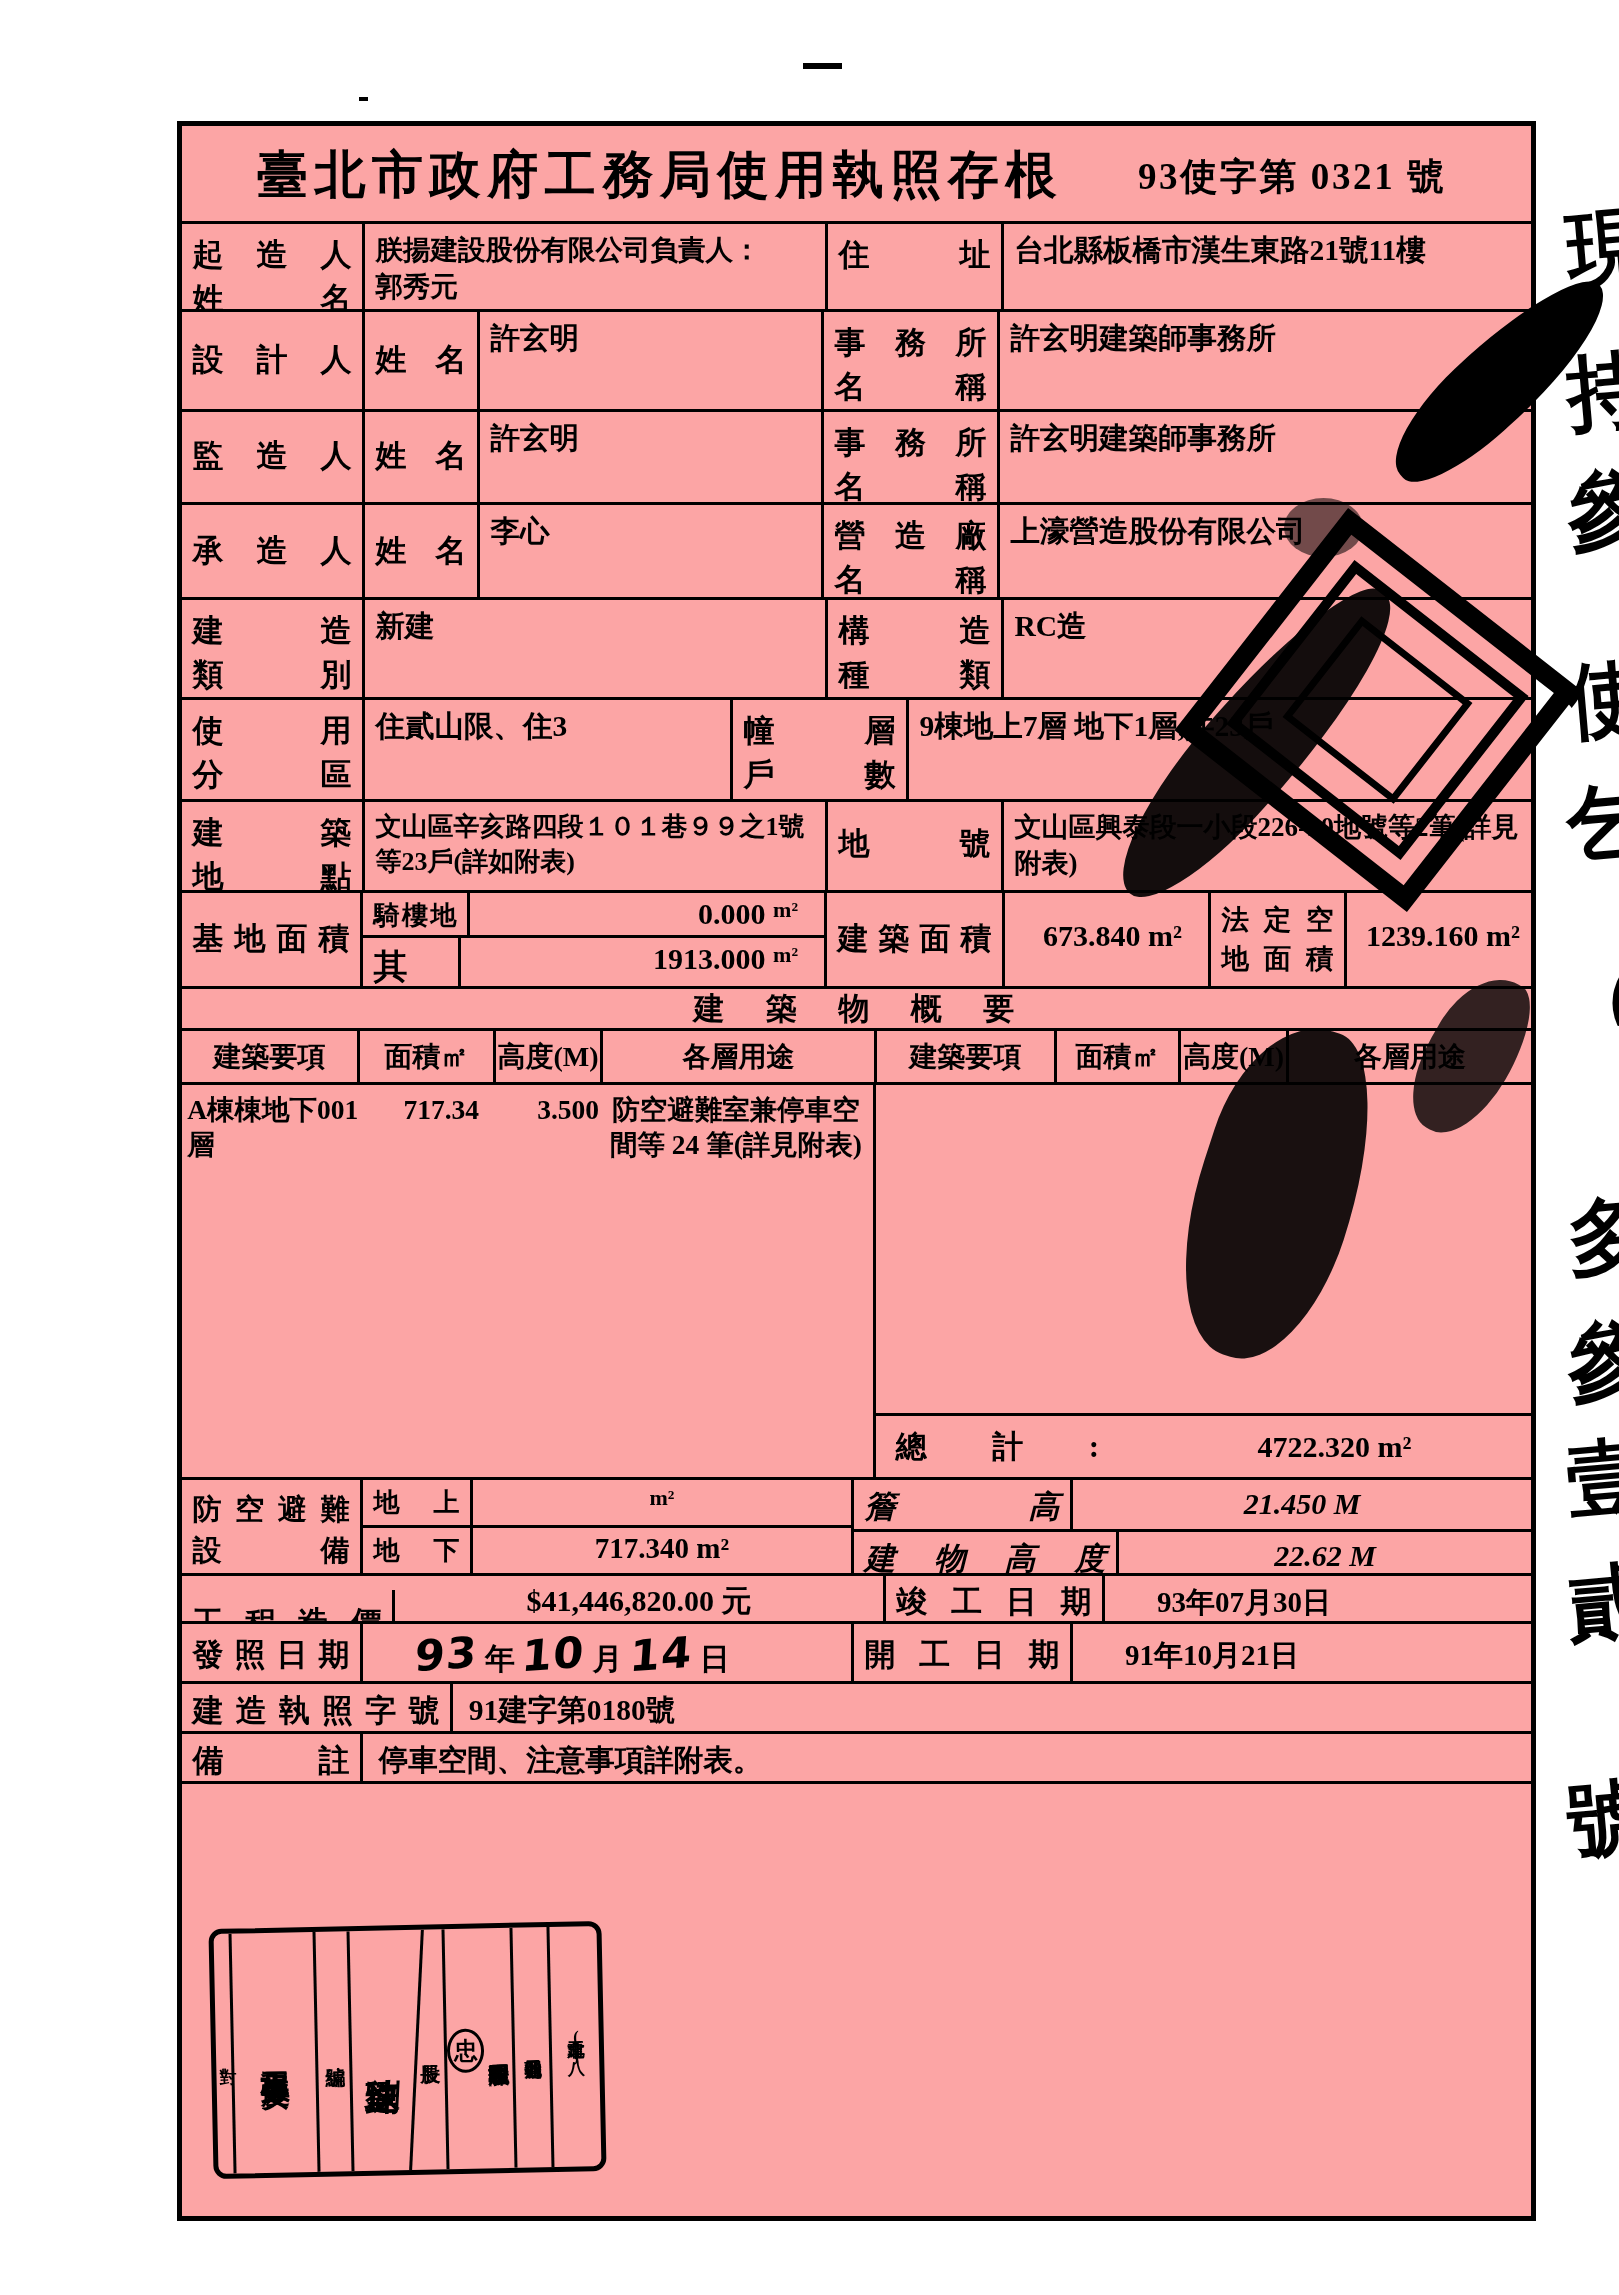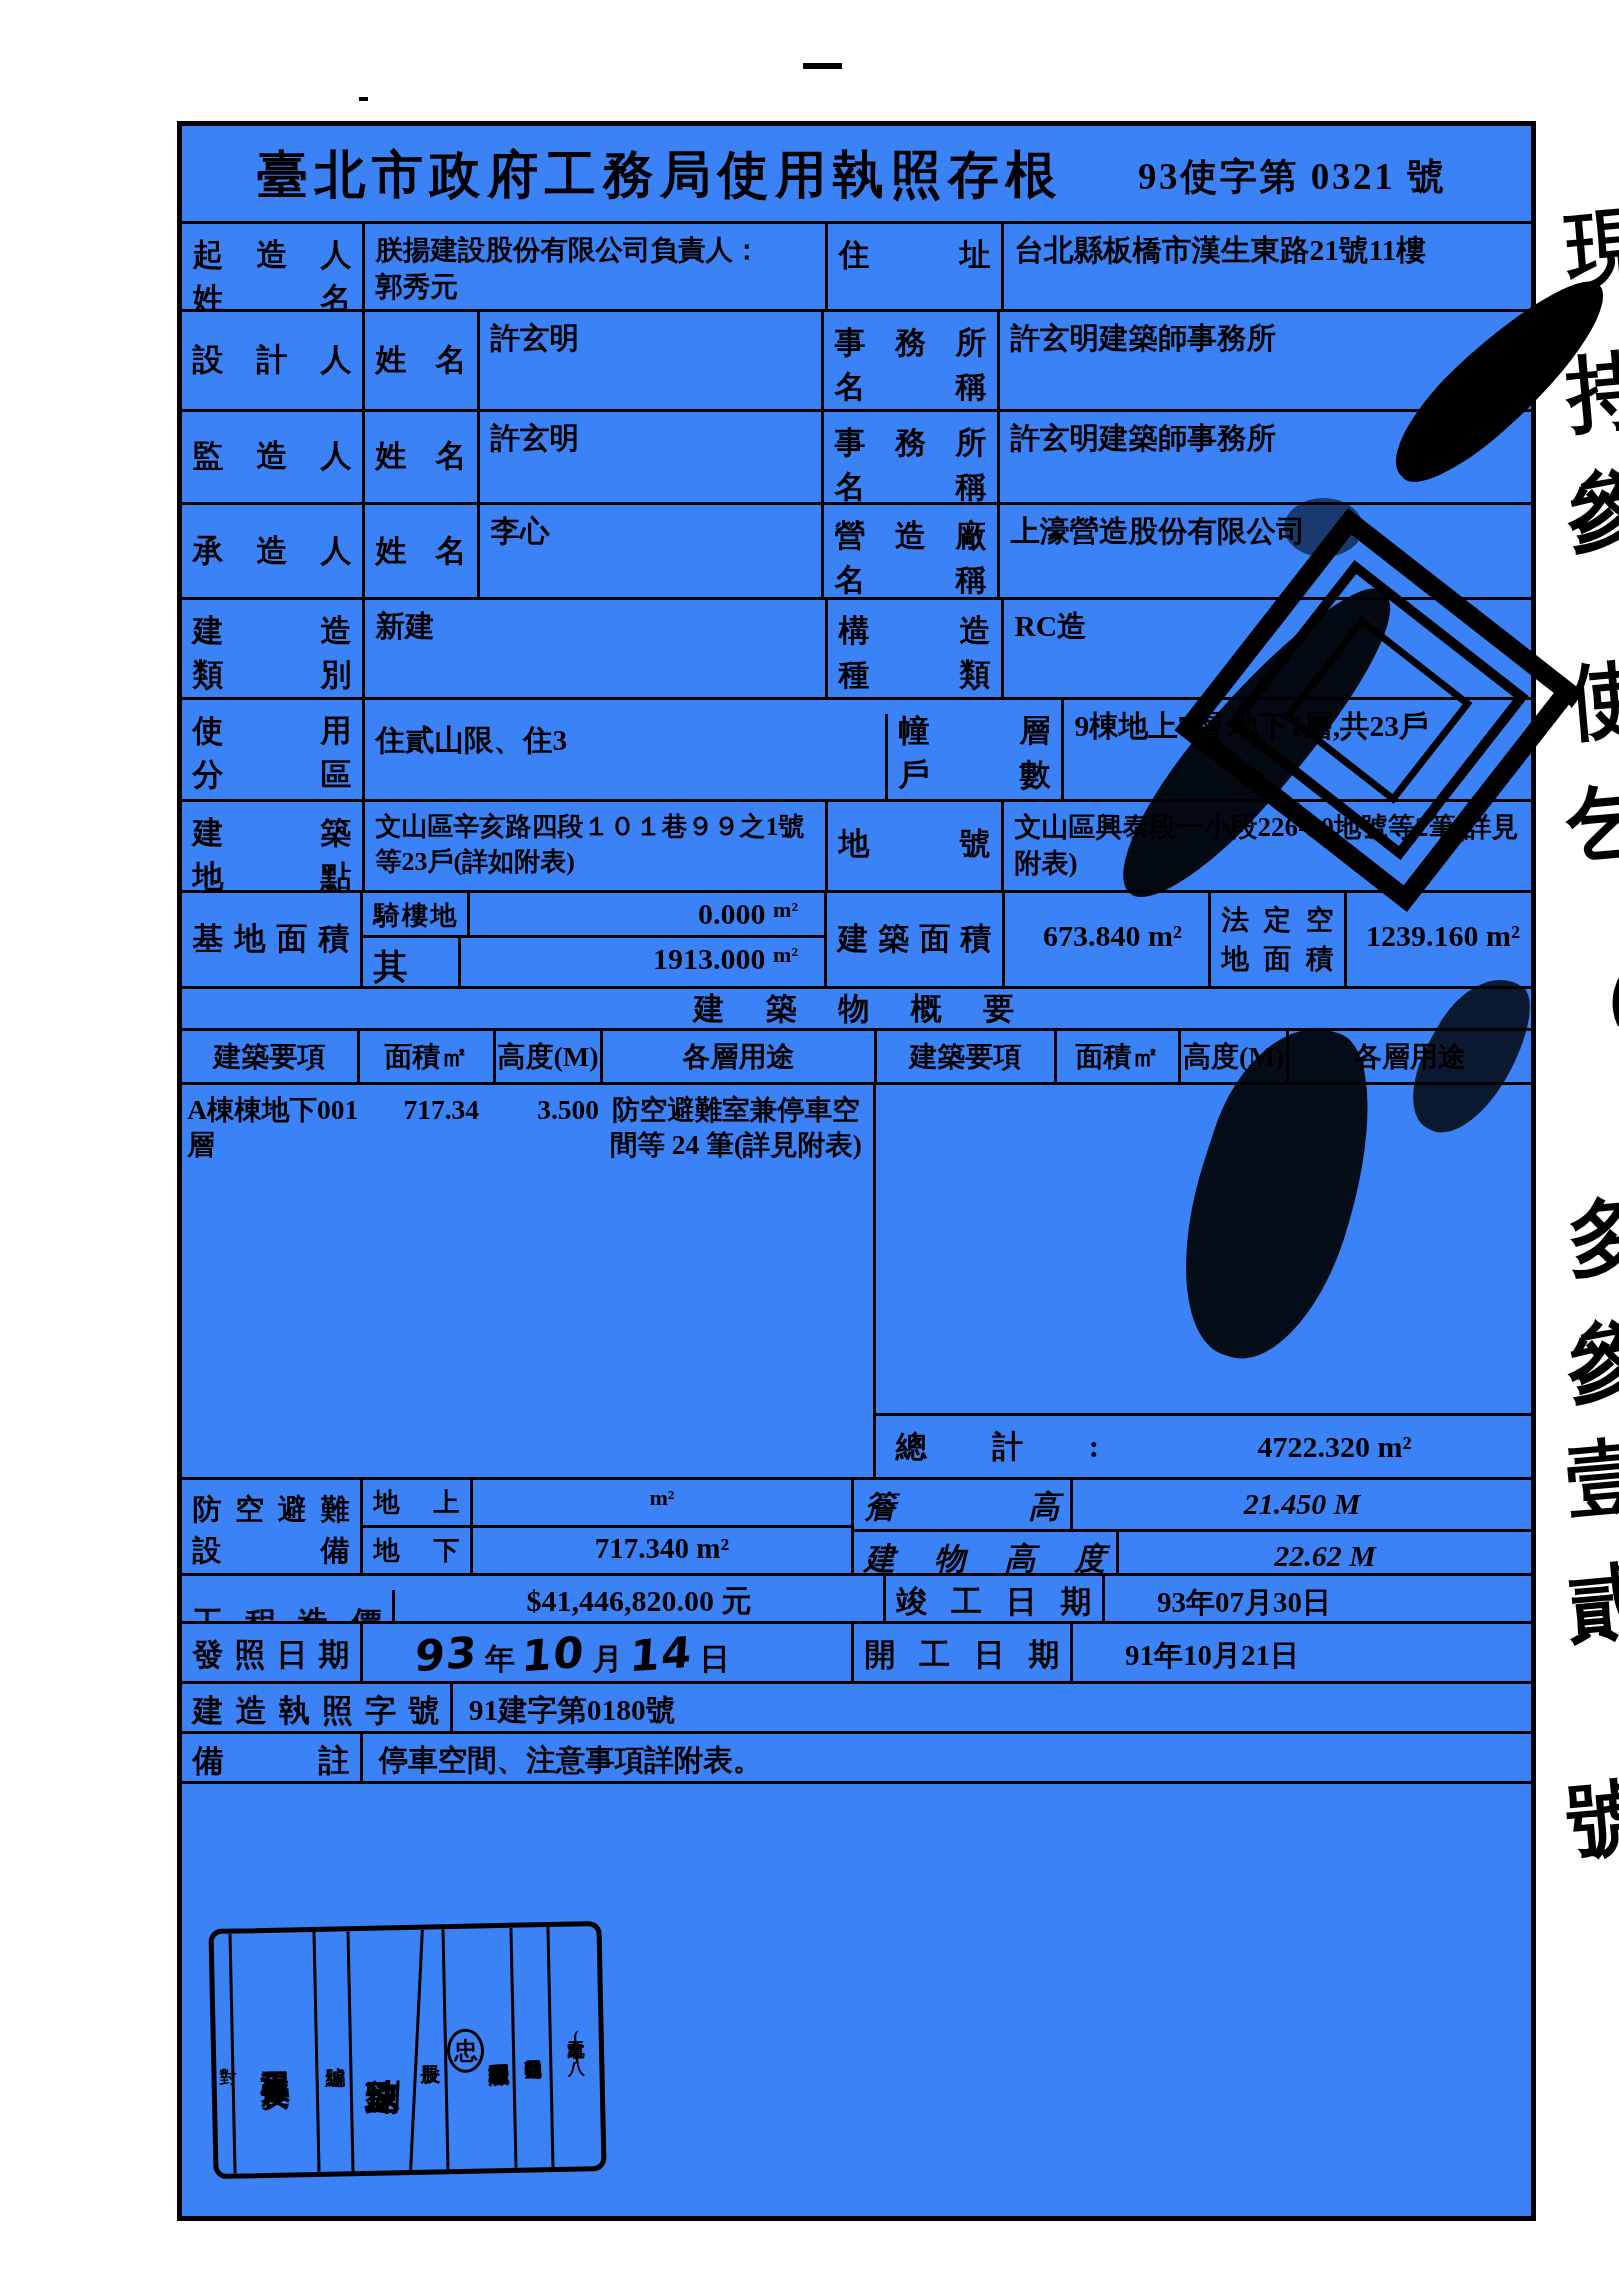--- a/index.html
+++ b/index.html
@@ -2,21 +2,21 @@
 <html style="font-size:10.5px"><head>
 <meta charset="utf-8">
 <style>
   html,body{margin:0;padding:0;background:#ffffff;}
   body{width:1619px;height:2295px;position:relative;overflow:hidden;
        font-family:"Liberation Serif","DejaVu Serif",serif;color:#000;}
   .page{position:absolute;inset:0;}
   
   .doc-table{position:absolute;left:177px;top:121px;width:1359px;height:2100px;
              border:5.9px solid #000;box-sizing:border-box;display:flex;flex-direction:column;
-             background:#3b82f6;}
+             background:#fca5a5;}
   .t-row{display:flex;box-sizing:border-box;border-top:3.9px solid #000;align-items:stretch;}
   .t-row.first{border-top:none;}
   .cell{box-sizing:border-box;border-right:3.9px solid #000;overflow:hidden;position:relative;}
   .cell.last{border-right:none;}
   .lbl{font-size:31px;font-weight:bold;line-height:1.42;padding:9.2px 10.5px 0 10.5px;
        text-align:justify;text-align-last:justify;text-justify:inter-character;white-space:pre-line;}
   .val{font-size:29.5px;font-weight:bold;line-height:1.35;padding:6.6px 3.9px 0 10.5px;white-space:pre-line;}
   .num{font-size:30px;font-weight:bold;text-align:right;padding-right:26px;}
   .stack{display:flex;flex-direction:column;}
   .stack > .srow{display:flex;flex:1;box-sizing:border-box;}
@@ -126,21 +126,21 @@
 類 別</div>
       <div class="cell val" style="width:463px;">新建</div>
       <div class="cell lbl" style="width:176px;">構 造
 種 類</div>
       <div class="cell val last" style="flex:1;">RC造</div>
     </div>
 
     <div class="t-row" style="height:102px;">
       <div class="cell lbl" style="width:183px;">使 用
 分 區</div>
-      <div class="cell val" style="width:523px;margin-top:14px;">住貳山限、住3</div>
+      <div class="cell val" style="width:368px;">住貳山限、住3</div>
       <div class="cell lbl" style="width:176px;">幢 層
 戶 數</div>
       <div class="cell val last" style="flex:1;">9棟地上7層 地下1層,共23戶</div>
     </div>
 
     <div class="t-row" style="height:91px;">
       <div class="cell lbl" style="width:183px;">建 築
 地 點</div>
       <div class="cell val" style="width:463px;font-size:26px;">文山區辛亥路四段１０１巷９９之1號等23戶(詳如附表)</div>
       <div class="cell lbl" style="width:176px;padding-top:19.7px;">地 號</div>

